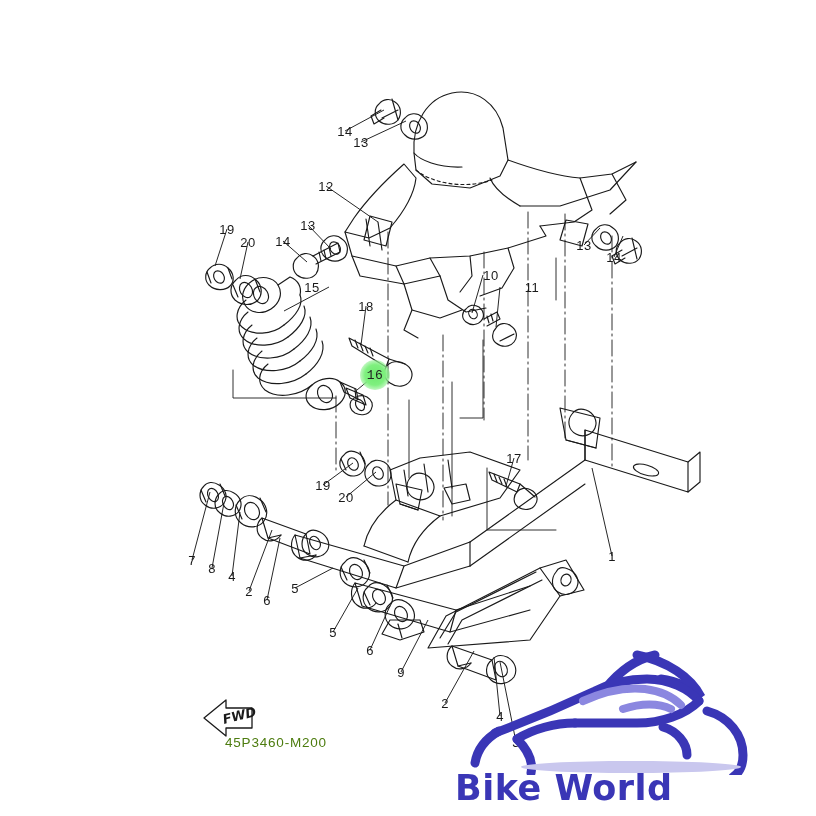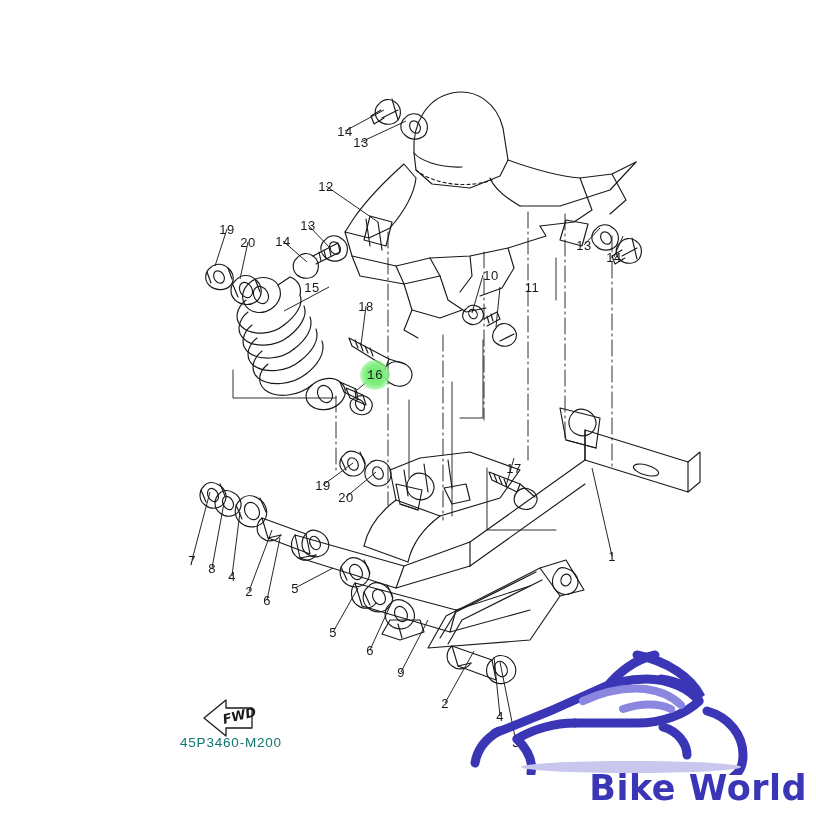--- a/index.html
+++ b/index.html
@@ -7,23 +7,23 @@
        font-family:"Liberation Sans", sans-serif;}
   #stage{position:relative;width:816px;height:816px;background:#fff;}
   #stage svg{position:absolute;left:0;top:0;}
   .lbl{position:absolute;font-family:"Liberation Sans",sans-serif;
        font-size:13px;color:#1a1a1a;letter-spacing:.4px;
        transform:translate(-50%,-50%);white-space:nowrap;}
   .lbl.hi{color:#222;z-index:6;font-family:Liberation Mono, monospace;}
   .hiDot{position:absolute;width:30px;height:30px;border-radius:50%;
          background:radial-gradient(circle,#6ee86e 0%,#7ff07f 48%,rgba(150,240,150,.55) 72%,rgba(190,250,190,0) 100%);
          transform:translate(-50%,-50%);z-index:5;}
-  .partno{position:absolute;font-size:13.5px;color:#0f766e;letter-spacing:.8px;}
+  .partno{position:absolute;font-size:13.5px;color:#4d7c0f;letter-spacing:.8px;margin-left:45px;}
   #wm{position:absolute;left:455px;top:635px;width:352px;height:175px;z-index:8;}
-  #wmtext{position:absolute;left:0;right:0;bottom:2px;text-align:right;
+  #wmtext{position:absolute;left:0;right:0;bottom:2px;text-align:left;
           font-family:"DejaVu Sans",sans-serif;font-size:35px;font-weight:bold;
           color:#3a36b6;letter-spacing:.5px;}
 </style>
 </head>
 <body>
 
 <div id="stage">
 
   <svg width="816" height="816" viewBox="0 0 816 816">
     <g fill="none" stroke="#1a1a1a" stroke-width="1.15" stroke-linecap="round" stroke-linejoin="round">
@@ -308,21 +308,21 @@
       <div class="lbl" style="left: 326px; top: 186px;">12</div>
       <div class="lbl" style="left: 361px; top: 142px;">13</div>
       <div class="lbl" style="left: 308px; top: 225px;">13</div>
       <div class="lbl" style="left: 584px; top: 245px;">13</div>
       <div class="lbl" style="left: 345px; top: 131px;">14</div>
       <div class="lbl" style="left: 283px; top: 241px;">14</div>
       <div class="lbl" style="left: 614px; top: 257px;">14</div>
       <div class="lbl" style="left: 312px; top: 287px;">15</div>
       <div class="hiDot" style="left: 375px; top: 375px;"></div>
       <div class="lbl hi" style="left: 375px; top: 375px;">16</div>
-      <div class="lbl" style="left: 514px; top: 468px; text-align: center;">17</div>
+      <div class="lbl" style="left: 514px; top: 458px; text-align: center;">17</div>
       <div class="lbl" style="left: 366px; top: 306px;">18</div>
       <div class="lbl" style="left: 227px; top: 229px;">19</div>
       <div class="lbl" style="left: 323px; top: 485px;">19</div>
       <div class="lbl" style="left: 248px; top: 242px;">20</div>
       <div class="lbl" style="left: 346px; top: 497px;">20</div>
     </div>
 
   <svg width="120" height="70" style="position:absolute;left:196px;top:690px;">
     <g fill="none" stroke="#1a1a1a" stroke-width="1.3" stroke-linejoin="round">
       <path d="M8 28 L30 10 L30 18 L56 18 L56 38 L30 38 L30 46 Z"></path>

